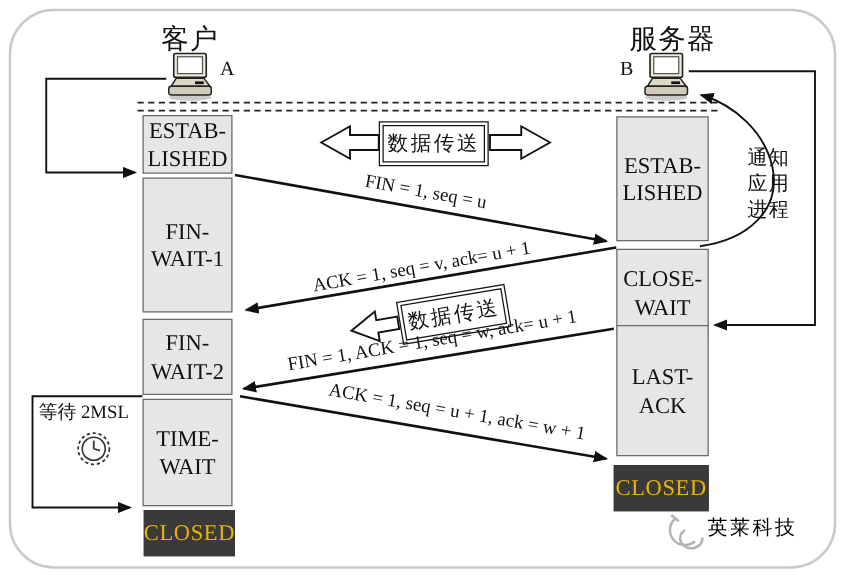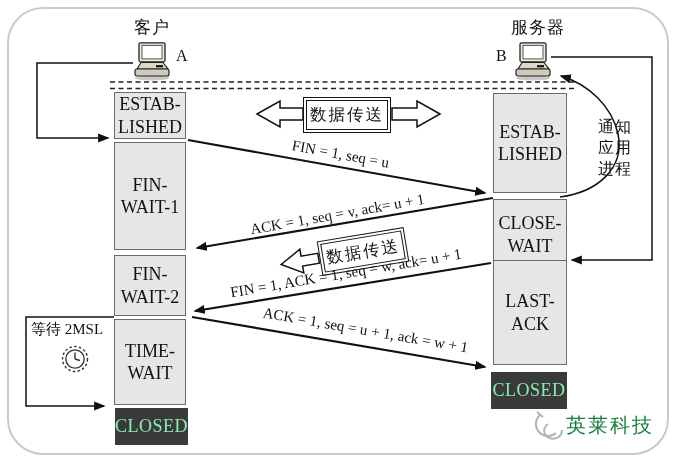--- a/index.html
+++ b/index.html
@@ -7,40 +7,40 @@
     position:relative;width:680px;height:460px;background:#ffffff;overflow:hidden;
     font-family:"Liberation Serif","DejaVu Serif",serif;color:#111;
   }
   .frame{
     position:absolute;left:7px;top:7px;width:658px;height:444px;
     border:2px solid #cacaca;border-radius:36px;
   }
   .overlay{position:absolute;left:0;top:0;width:680px;height:460px;}
   .abs{position:absolute;}
   .pre{white-space:pre-line;margin-top:16px;}
-  .host-title{font-size:17px;letter-spacing:1px;text-align:center;width:70px;}
+  .host-title{font-size:22px;letter-spacing:1px;text-align:center;width:70px;}
   .host-letter{font-size:16px;}
   .state{
     position:absolute;left:114px;width:72px;background:#e6e6e6;border:1px solid #6b6b6b;
     box-sizing:border-box;display:flex;align-items:center;justify-content:center;
     text-align:center;font-size:18px;line-height:1.25;white-space:pre-line;
   }
   .state.server{left:493px;width:74px;}
-  .state.closed{background:#3a3a3a;color:#86efac;border-color:#3a3a3a;letter-spacing:.5px;}
+  .state.closed{background:#3a3a3a;color:#eab308;border-color:#3a3a3a;letter-spacing:.5px;}
   .cn{font-size:16px;letter-spacing:1px;}
   .msg{
     position:absolute;font-size:15px;white-space:nowrap;text-align:center;
     transform-origin:center center;
   }
   .xferbox{
     position:absolute;background:#fff;border:1.5px solid #141414;outline:1.5px solid #141414;
     outline-offset:2px;display:flex;align-items:center;justify-content:center;
     font-size:16.5px;letter-spacing:2px;
   }
-  .watermark{font-size:20px;color:#15803d;letter-spacing:2px;}
+  .watermark{font-size:16px;color:#000000;letter-spacing:2px;}
 </style>
 </head>
 <body>
 
 <div class="stage">
 
   <div class="frame"></div>
 
   <svg class="overlay" viewBox="0 0 680 460">
     <defs>

